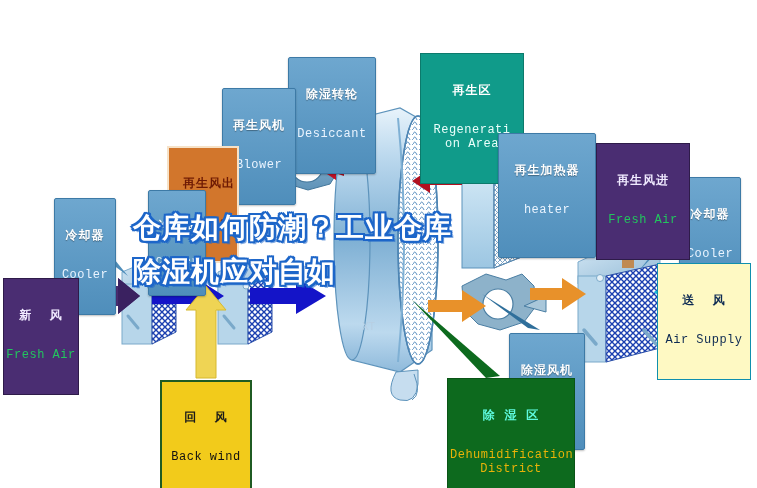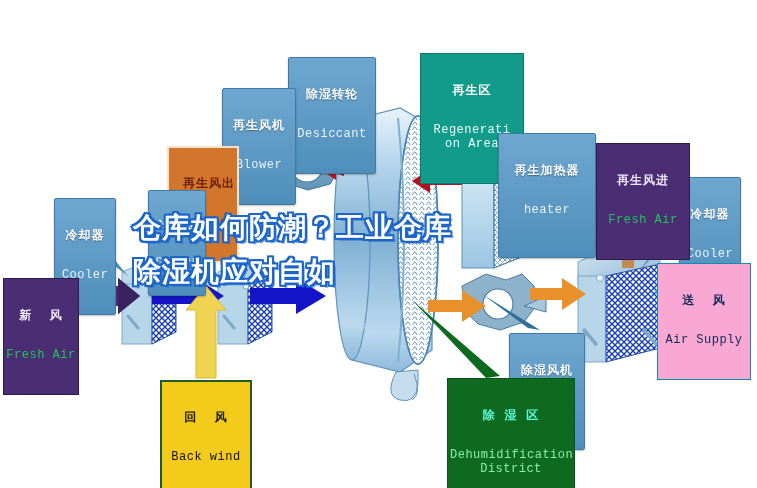--- a/index.html
+++ b/index.html
@@ -25,28 +25,28 @@
   .box-purple{background:#4a2d72;border:1px solid #2e1b49;color:#ddd2f0;}
   .box-purple .cn{color:#f0eaff;}
   .box-purple .en{color:#22c55e;}
 
   
   .box-orange{background:#d2762c;border:2px solid #f6e2c8;color:#7a1d05;}
   .box-orange .cn{color:#6e1a04;}
   .box-orange .en{color:#7d2207;}
 
   
-  .box-cyan{background:#f9a8d4;border:1px solid #0f8fae;color:#10325c;}
+  .box-cyan{background:#fef9c3;border:1px solid #0f8fae;color:#10325c;}
   .box-cyan .cn{color:#0d2a52;}
   .box-cyan .en{color:#0d2a52;}
 
   
   .box-green{background:#0d6a1e;border:1px solid #0a5416;color:#46ffd8;}
   .box-green .cn{color:#5ffbe0;}
-  .box-green .en{color:#86efac;}
+  .box-green .en{color:#eab308;}
 
   
   .box-teal{background:#109b8a;border:1px solid #0c7a6c;color:#dff9f5;}
   .box-teal .cn{color:#ffffff;}
   .box-teal .en{color:#eafffb;}
 
   
   .box-yellow{background:#f2cb1b;border:2px solid #1f5b23;color:#000000;}
   .box-yellow .cn{color:#1a1a1a;}
   .box-yellow .en{color:#111111;}

